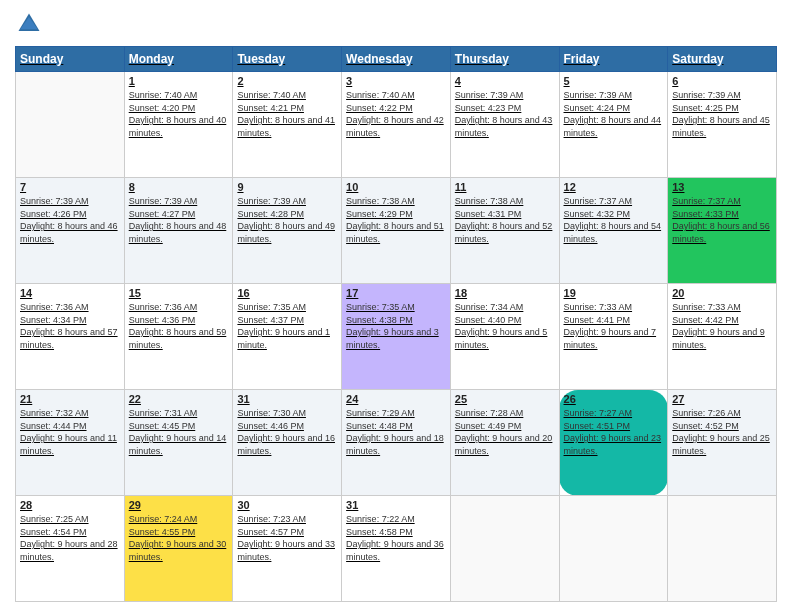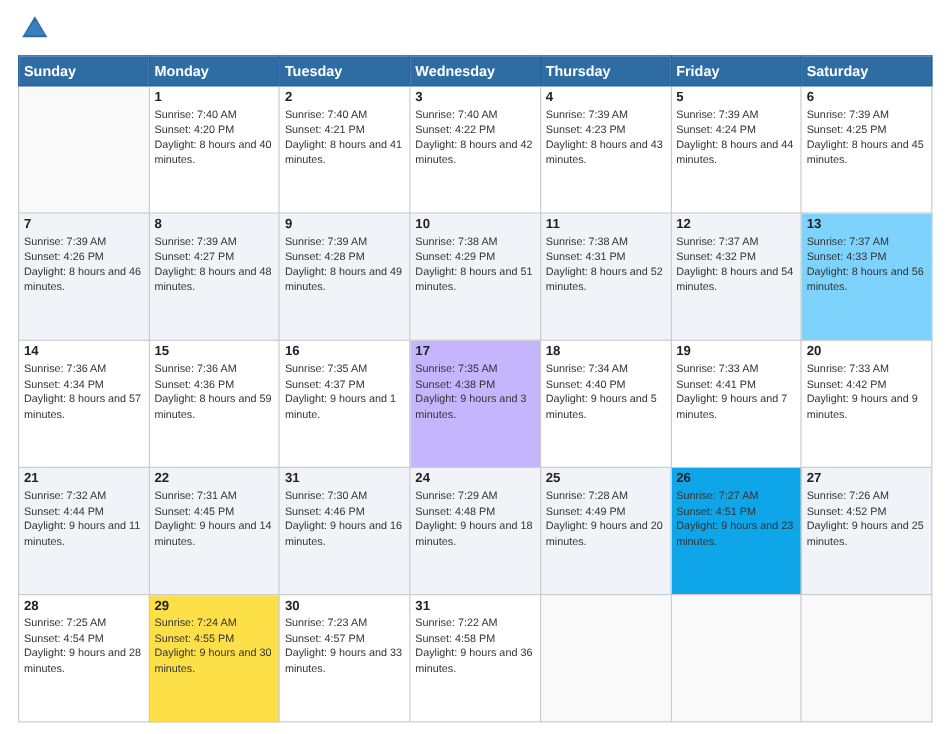--- a/index.html
+++ b/index.html
@@ -9,20 +9,21 @@
       font-family: Arial, sans-serif;
       background: #fff;
       overflow: hidden;
     }
     .page {
       width: 792px;
       height: 612px;
       padding: 10px 15px;
       display: flex;
       flex-direction: column;
+      text-decoration: underline;
     }
     .header {
       display: flex;
       justify-content: space-between;
       align-items: flex-start;
       margin-bottom: 8px;
     }
     .logo {
       display: flex;
       align-items: center;
@@ -186,21 +187,21 @@
             <div class="day-info">Sunrise: 7:38 AM<br>Sunset: 4:29 PM<br>Daylight: 8 hours and 51 minutes.</div>
           </td>
           <td style="background: rgb(240, 244, 248);">
             <span class="day-num">11</span>
             <div class="day-info">Sunrise: 7:38 AM<br>Sunset: 4:31 PM<br>Daylight: 8 hours and 52 minutes.</div>
           </td>
           <td style="background: rgb(240, 244, 248);">
             <span class="day-num">12</span>
             <div class="day-info">Sunrise: 7:37 AM<br>Sunset: 4:32 PM<br>Daylight: 8 hours and 54 minutes.</div>
           </td>
-          <td style="background: #7dd3fc;">
+          <td style="background: #22c55e;">
             <span class="day-num">13</span>
             <div class="day-info">Sunrise: 7:37 AM<br>Sunset: 4:33 PM<br>Daylight: 8 hours and 56 minutes.</div>
           </td>
         </tr>
         <tr>
           <td style="background: rgb(255, 255, 255); margin-left: 16px;">
             <span class="day-num">14</span>
             <div class="day-info">Sunrise: 7:36 AM<br>Sunset: 4:34 PM<br>Daylight: 8 hours and 57 minutes.</div>
           </td>
           <td style="background: rgb(255, 255, 255);">
@@ -242,21 +243,21 @@
             <div class="day-info">Sunrise: 7:30 AM<br>Sunset: 4:46 PM<br>Daylight: 9 hours and 16 minutes.</div>
           </td>
           <td style="background: rgb(240, 244, 248);">
             <span class="day-num">24</span>
             <div class="day-info">Sunrise: 7:29 AM<br>Sunset: 4:48 PM<br>Daylight: 9 hours and 18 minutes.</div>
           </td>
           <td style="background: rgb(240, 244, 248);">
             <span class="day-num">25</span>
             <div class="day-info">Sunrise: 7:28 AM<br>Sunset: 4:49 PM<br>Daylight: 9 hours and 20 minutes.</div>
           </td>
-          <td style="background: #0ea5e9;">
+          <td style="background: #14b8a6; border-radius: 19px;">
             <span class="day-num">26</span>
             <div class="day-info">Sunrise: 7:27 AM<br>Sunset: 4:51 PM<br>Daylight: 9 hours and 23 minutes.</div>
           </td>
           <td style="background: rgb(240, 244, 248);">
             <span class="day-num">27</span>
             <div class="day-info">Sunrise: 7:26 AM<br>Sunset: 4:52 PM<br>Daylight: 9 hours and 25 minutes.</div>
           </td>
         </tr>
         <tr>
           <td style="background: rgb(255, 255, 255);">

